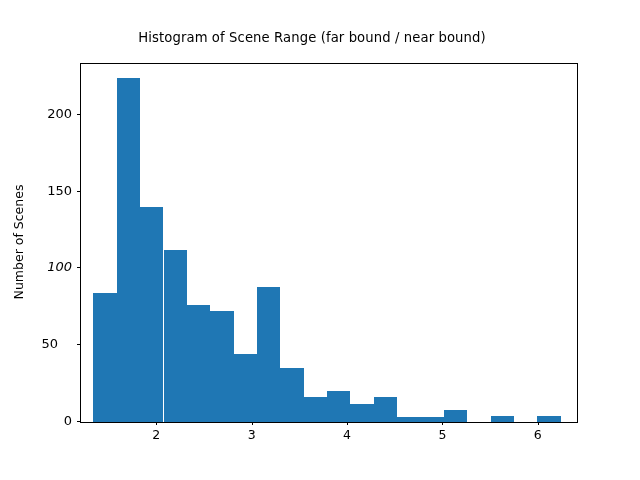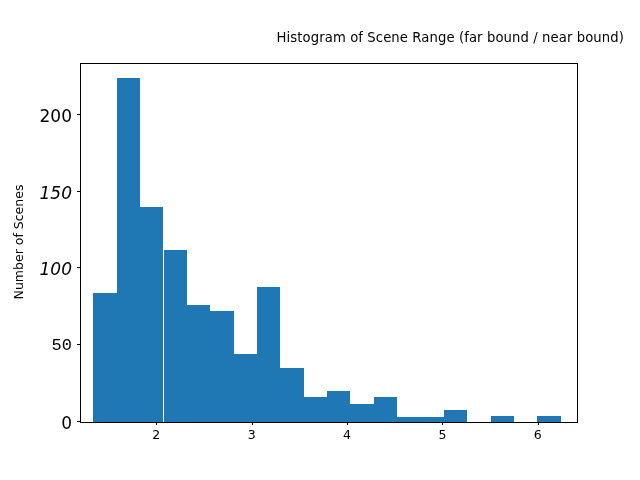--- a/index.html
+++ b/index.html
@@ -17,21 +17,21 @@
     position: relative;
     width: 640px;
     height: 480px;
     background: #ffffff;
   }
   #chart-title {
     position: absolute;
     left: 0;
     top: 30px;
     width: 624px;
-    text-align: right;
+    text-align: center;
     font-size: 13.2px;
     color: #000000;
     letter-spacing: 0.1px;
   }
   
   #plot-frame {
     position: absolute;
     left: 80px;
     top: 63px;
     width: 496px;
@@ -49,21 +49,21 @@
   }
   .bar {
     position: absolute;
     bottom: 0;
     background: #1f77b4;
   }
   .ytick-label {
     position: absolute;
     right: 644px;           
     text-align: right;
-    font-size: 17px;
+    font-size: 13px;
     color: #000000;
     white-space: nowrap;
   }
   .ytick-mark {
     position: absolute;
     left: 76.5px;
     width: 3.5px;
     height: 1px;
     background: #000000;
   }
@@ -99,23 +99,23 @@
 <div id="figure">
 
   <div id="chart-title">Histogram of Scene Range (far bound / near bound)</div>
 
   <div id="ylabel-wrap">
     <div id="ylabel" style="left: 26px; top: 242px; transform: rotate(-90deg) translate(-50%, -100%); transform-origin: 0px 0px;">Number of Scenes</div>
   </div>
 
   <div id="ytick-labels">
       <div class="ytick-label" style="left: 30px; width: 42px; right: auto; top: 413px;">0</div>
-      <div class="ytick-label" style="left: 30px; width: 42px; right: auto; top: 336.176px; font-family: Liberation Mono, monospace;">50</div>
+      <div class="ytick-label" style="left: 16px; width: 42px; right: auto; top: 336.176px;">50</div>
       <div class="ytick-label" style="left: 30px; width: 42px; right: auto; top: 259.352px; font-style: italic;">100</div>
-      <div class="ytick-label" style="left: 30px; width: 42px; right: auto; top: 182.528px; font-style: italic;">150</div>
+      <div class="ytick-label" style="left: 30px; width: 42px; right: auto; top: 182.528px;">150</div>
       <div class="ytick-label" style="left: 30px; width: 42px; right: auto; top: 105.704px;">200</div>
     </div>
   <div id="ytick-marks">
       <div class="ytick-mark" style="top: 421px;"></div>
       <div class="ytick-mark" style="top: 344.176px;"></div>
       <div class="ytick-mark" style="top: 267.352px;"></div>
       <div class="ytick-mark" style="top: 190.528px;"></div>
       <div class="ytick-mark" style="top: 113.704px;"></div>
     </div>
   <div id="xtick-labels">

